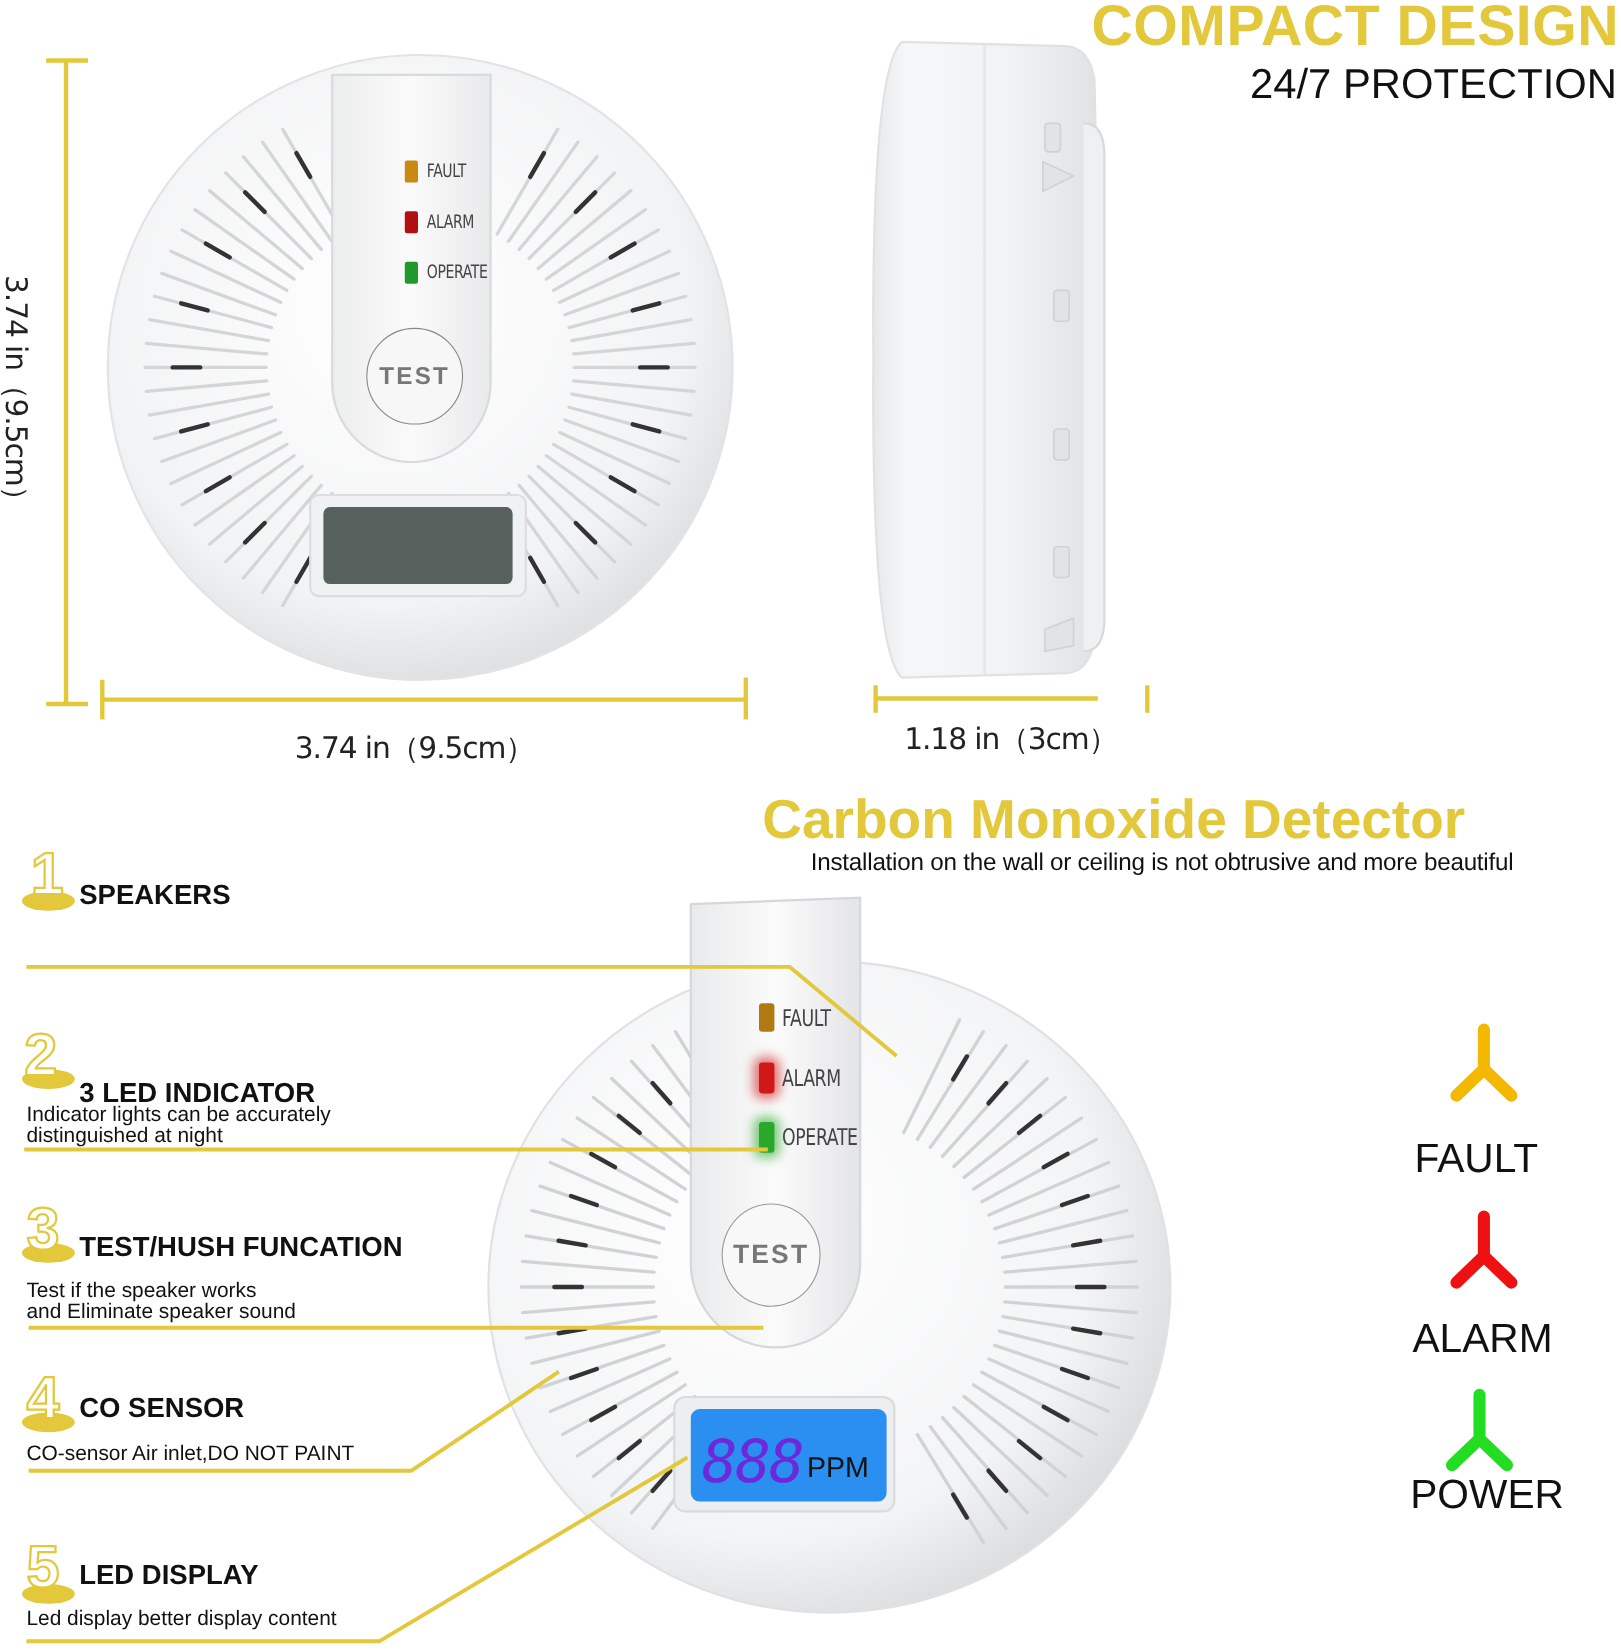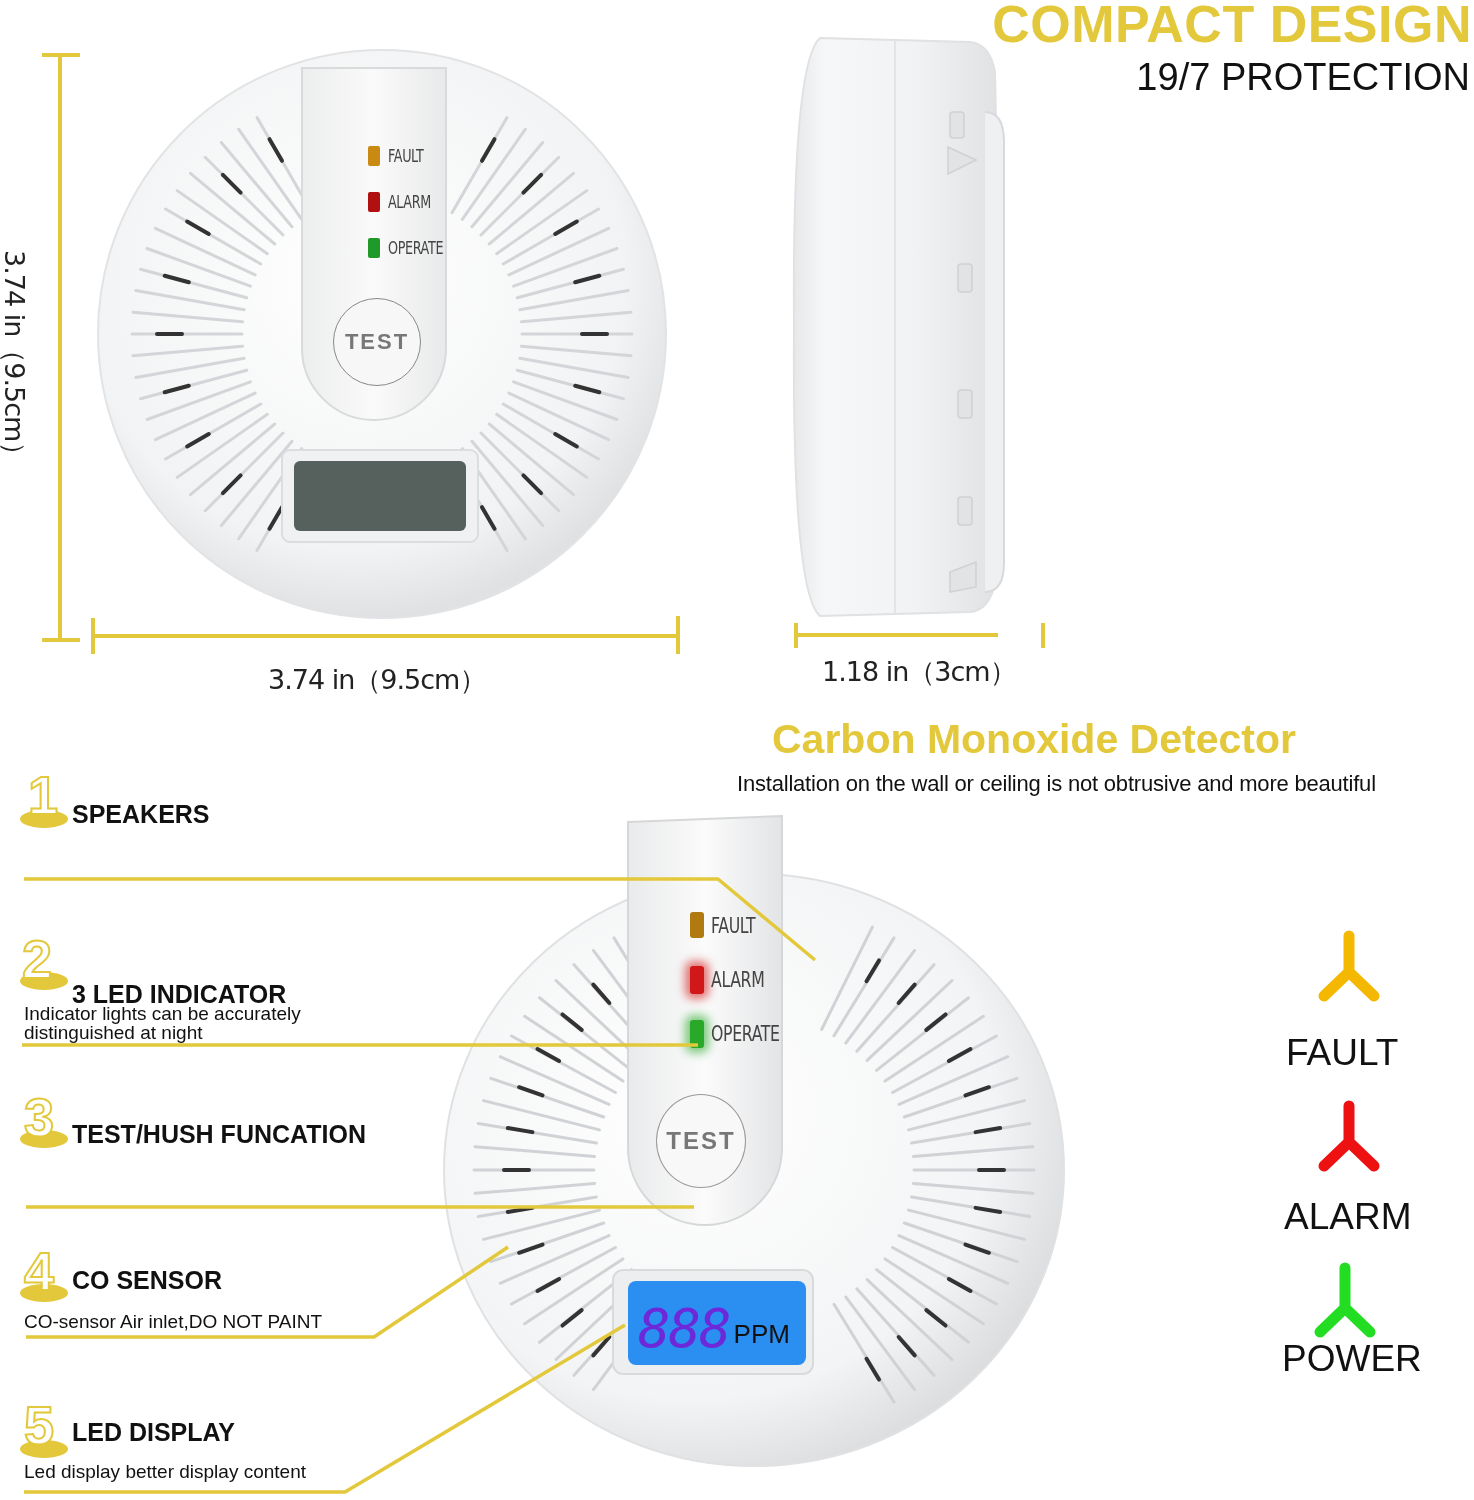--- a/index.html
+++ b/index.html
@@ -3,21 +3,21 @@
   <meta charset="utf-8">
   <style>
     html, body { margin: 0; padding: 0; background: #ffffff; }
     body { width: 1474px; height: 1500px; position: relative; overflow: hidden; font-family: "Liberation Sans", sans-serif; color: #111; }
     .abs { position: absolute; }
     svg.layer { position: absolute; left: 0; top: 0; }
 
     .headline { font-weight: bold; color: #e2c83a; white-space: nowrap; }
     .hl-compact { right: 2px; top: -6px; font-size: 52px; letter-spacing: 0.5px; }
     .hl-protect { right: 4px; top: 56px; font-size: 38px; color: #111; font-weight: normal; }
-    .hl-co { left: 772px; top: 716px; font-size: 41px; }
+    .hl-co { left: 693px; top: 716px; font-size: 50px; }
     .hl-install { left: 737px; top: 771px; font-size: 22px; color: #111; font-weight: normal; white-space: nowrap; letter-spacing: -0.2px; }
 
     .dim-label { font-size: 27px; color: #222; white-space: nowrap; font-family: "DejaVu Sans", sans-serif; letter-spacing: -1px; }
     .dim-vertical { left: 0px; top: 250px; transform-origin: 0 0; transform: translate(32px, 0) rotate(90deg); }
 
     .led-label { font-size: 17px; color: #444; font-family: "DejaVu Sans", sans-serif; transform: scaleX(0.75); transform-origin: left center; letter-spacing: -0.5px; }
     .test-text { font-weight: bold; color: #777; letter-spacing: 2px; }
 
     .feature { left: 20px; width: 400px; }
     .feature .num { position: absolute; left: 0; font-size: 54px; font-weight: bold; color: #fff; -webkit-text-stroke: 2px #e2c83a; line-height: 1; }
@@ -48,21 +48,21 @@
   </g>
 
   <g stroke="#e2c83a" stroke-width="4" fill="none">
     <line x1="796" y1="635" x2="998" y2="635"></line>
     <line x1="796" y1="623" x2="796" y2="648"></line>
     <line x1="1043" y1="623" x2="1043" y2="648"></line>
   </g>
 </svg>
 
 <div class="abs headline hl-compact">COMPACT DESIGN</div>
-<div class="abs headline hl-protect">19/7 PROTECTION</div>
+<div class="abs headline hl-protect">24/7 PROTECTION</div>
 
 <div class="abs" style="left:96px; top:48px; width:572px; height:572px;">
   <svg width="572" height="572" viewBox="0 0 572 572">
     <defs>
       <radialGradient id="bodyGrad" cx="45%" cy="40%" r="60%">
         <stop offset="0%" stop-color="#ffffff"></stop>
         <stop offset="80%" stop-color="#f2f3f4"></stop>
         <stop offset="100%" stop-color="#dfe1e3"></stop>
       </radialGradient>
       <linearGradient id="stripGrad" x1="0" x2="1">
@@ -325,20 +325,22 @@
   <div class="num-base" style="top:36px;"></div>
   <div class="num" style="top:-4px; left:2px;">2</div>
   <div class="title" style="top:24px;margin-top:20px;">3 LED INDICATOR</div>
   <div class="desc" style="top:68px;">Indicator lights can be accurately
 distinguished at night</div>
 </div>
 <div class="abs feature" style="top:1092px; height:110px;">
   <div class="num-base" style="top:38px;"></div>
   <div class="num" style="top:-2px; left:4px;">3</div>
   <div class="title" style="top:28px;">TEST/HUSH FUNCATION</div>
+  <div class="desc" style="top:72px;">Test if the speaker works
+and Eliminate speaker sound</div>
 </div>
 <div class="abs feature" style="top:1246px; height:90px;">
   <div class="num-base" style="top:38px;"></div>
   <div class="num" style="top:-2px; left:4px;">4</div>
   <div class="title" style="top:20px;">CO SENSOR</div>
   <div class="desc" style="top:66px;">CO-sensor Air inlet,DO NOT PAINT</div>
 </div>
 <div class="abs feature" style="top:1400px; height:90px;">
   <div class="num-base" style="top:40px;"></div>
   <div class="num" style="top:-2px; left:4px;">5</div>

